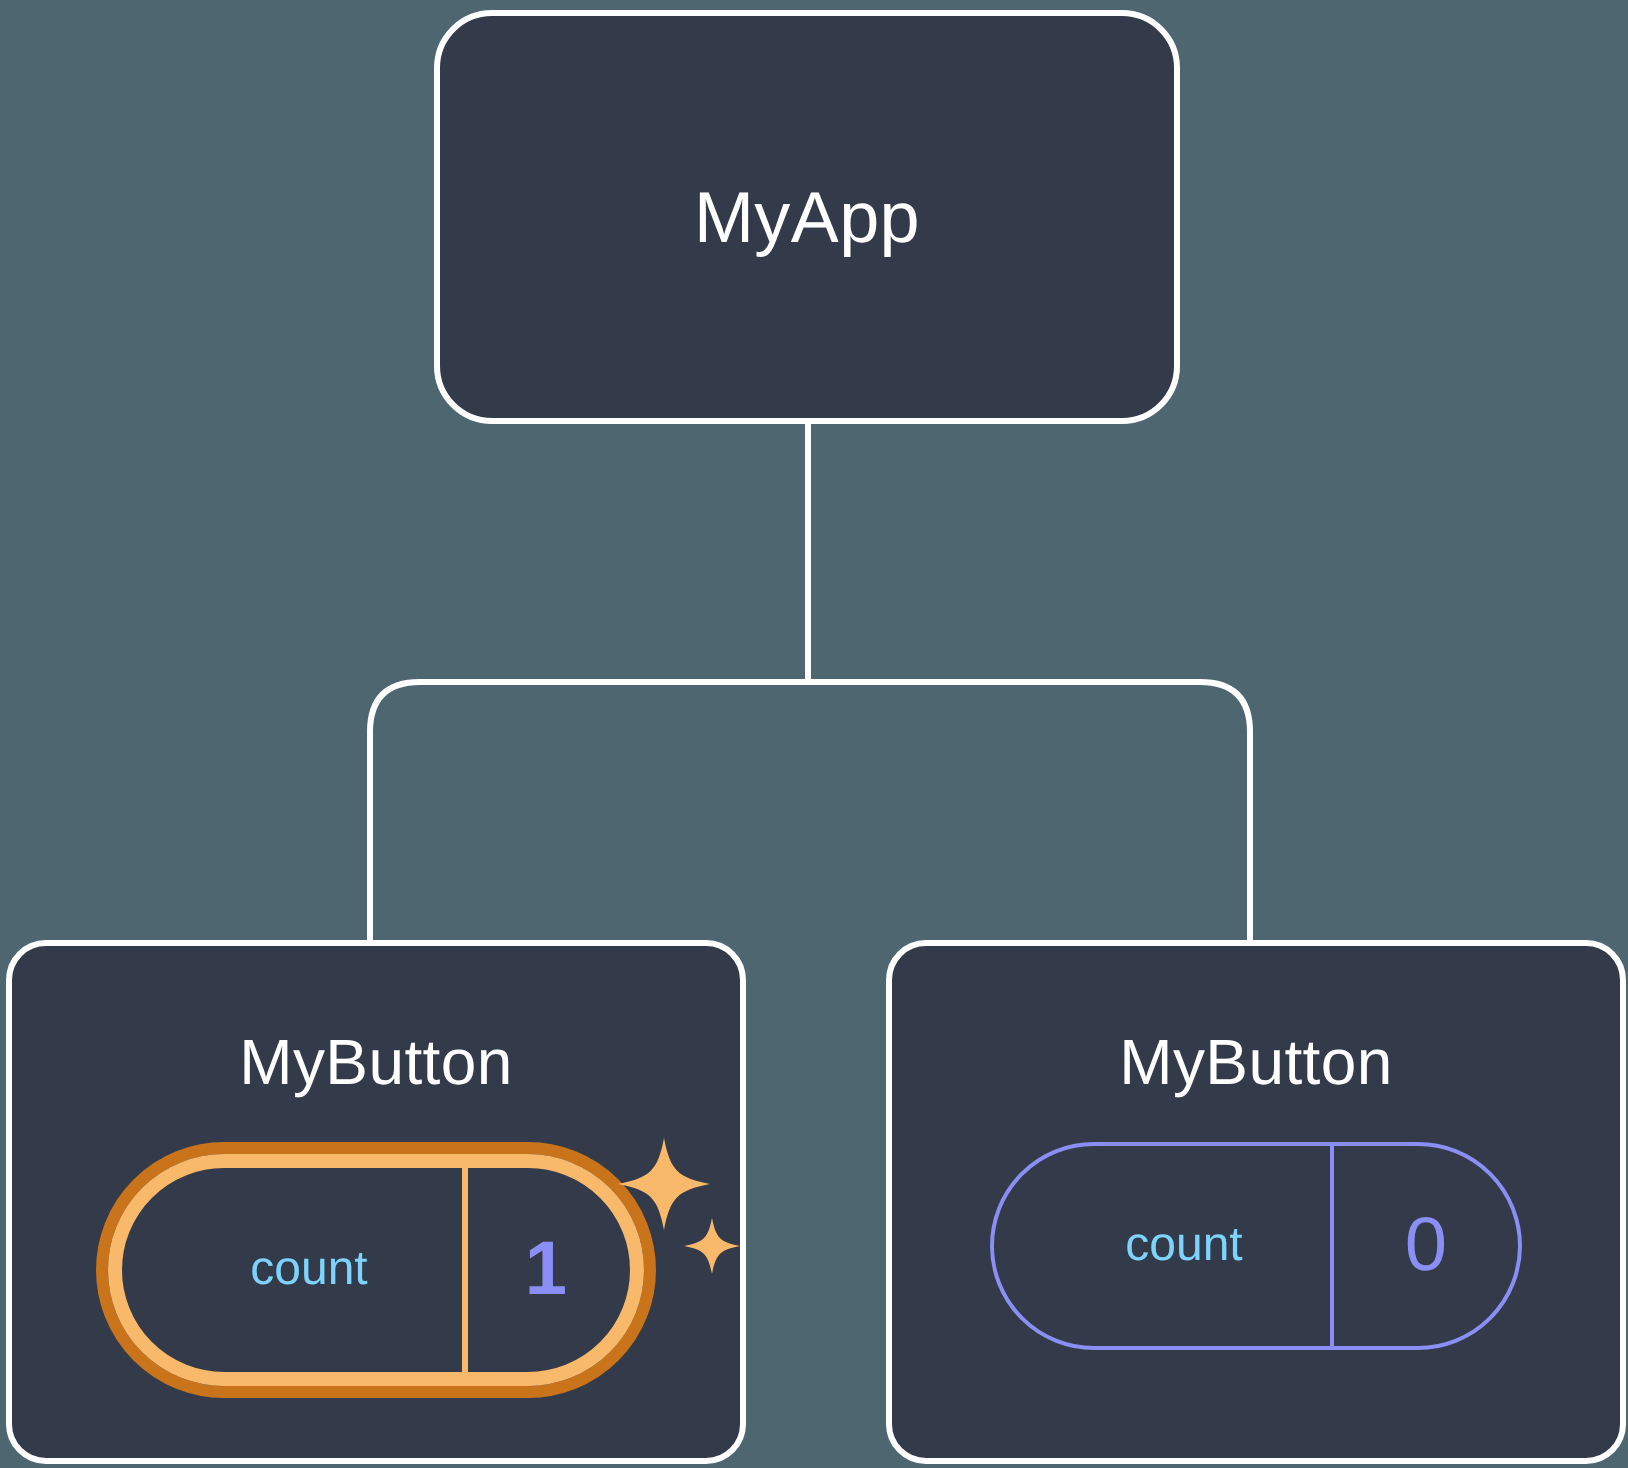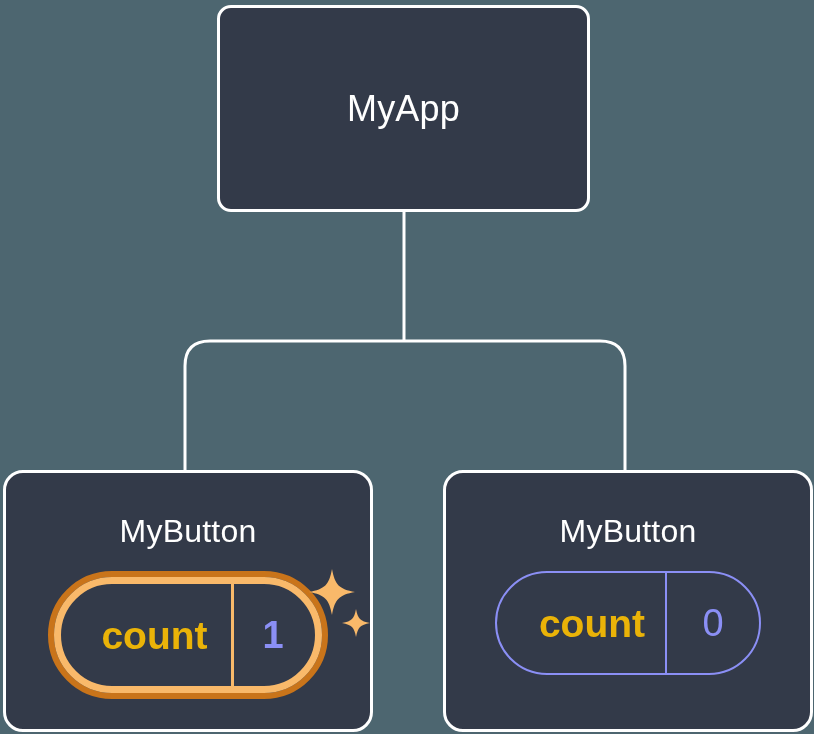--- a/index.html
+++ b/index.html
@@ -26,21 +26,21 @@
     left: 0; top: 0;
     width: 814px;
     height: 734px;
     pointer-events: none;
   }
   .node {
     position: absolute;
     box-sizing: border-box;
     background: #333a49;
     border: 3px solid #ffffff;
-    border-radius: 14px;
+    border-radius: 29px;
     display: flex;
     flex-direction: column;
     align-items: center;
   }
   #node-root {
     left: 217px;
     top: 5px;
     width: 373px;
     height: 207px;
     justify-content: center;
@@ -134,23 +134,23 @@
   }
   .pill-cold .cell-key {
     flex: 1 1 auto;
     border-right: 2px solid #8b8ff5;
     padding-left: 22px;
   }
   .pill-cold .cell-val {
     flex: 0 0 92px;
   }
   .state-key {
-    color: #eab308;
-    font-size: 39px;
-    font-weight: 700;
+    color: #7dd3fc;
+    font-size: 24px;
+    font-weight: 400;
     line-height: 1;
   }
   .state-val {
     color: #8b8ff5;
     font-size: 38px;
     line-height: 1;
   }
   .state-val.emph {
     font-weight: 700;
   }

